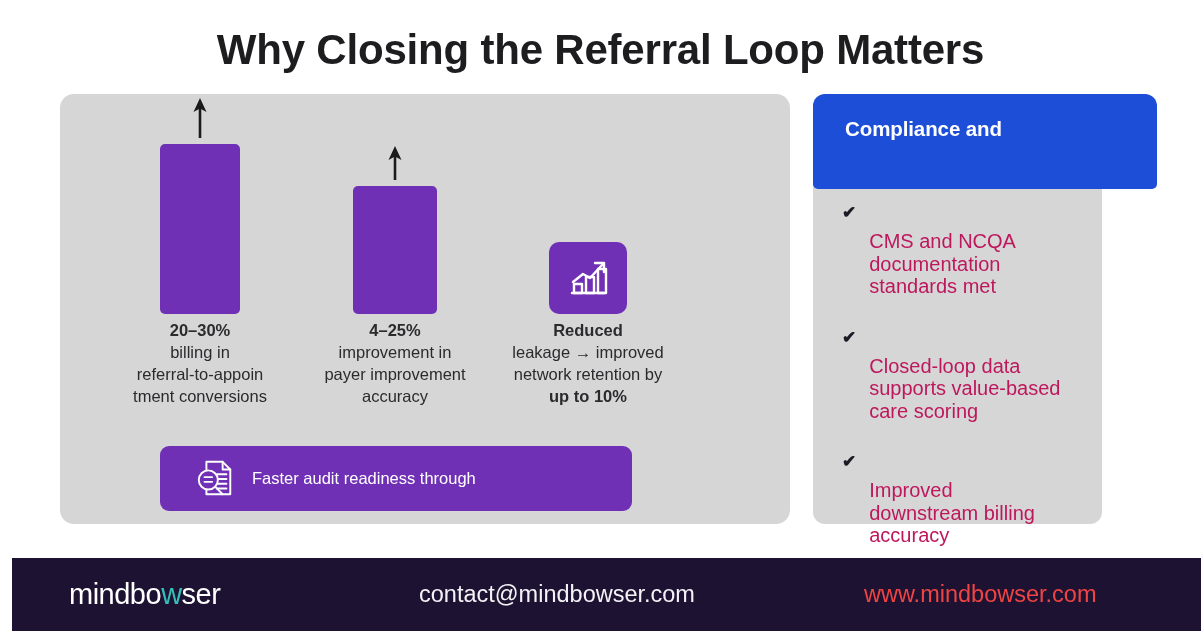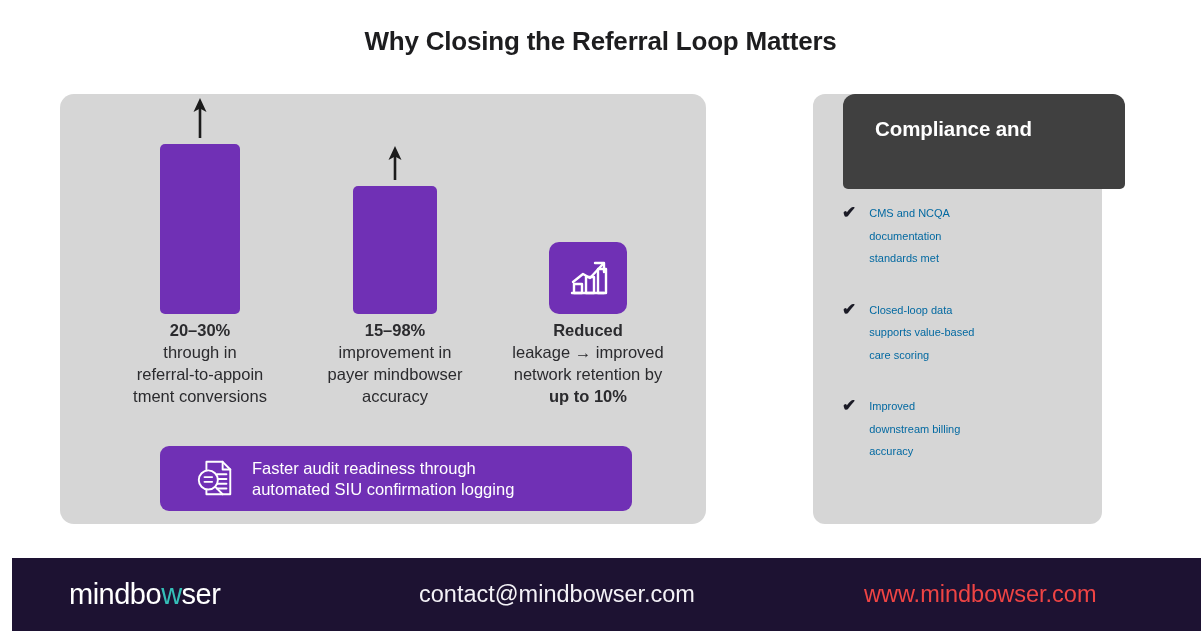--- a/index.html
+++ b/index.html
@@ -15,32 +15,32 @@
     position: relative;
   }
 
   
   .page-title {
     position: absolute;
     left: 0;
     top: 26px;
     width: 1201px;
     text-align: center;
-    font-size: 26px;
+    font-size: 42px;
     font-weight: bold;
     color: #1d1d1f;
     letter-spacing: -0.2px;
   }
 
   
   .left-panel {
     position: absolute;
     left: 60px;
     top: 94px;
-    width: 646px;
+    width: 730px;
     height: 430px;
     background: #d6d6d6;
     border-radius: 14px;
   }
 
   
   .chart-zone {
     position: absolute;
     left: 0;
     top: 0;
@@ -153,27 +153,26 @@
     top: 94px;
     width: 289px;
     height: 430px;
     background: #d6d6d6;
     border-radius: 12px;
   }
   .right-header {
     position: absolute;
     left: 0;
     top: 0;
-    width: 282px;
+    width: 344px;
     height: 95px;
-    background: #404040;
+    background: #1d4ed8;
     border-radius: 12px 12px 5px 5px;
     box-sizing: border-box;
     padding: 22px 26px 0 32px;
-    margin-left: 30px;
   }
   .right-header-title {
     color: #ffffff;
     font-size: 20.5px;
     font-weight: bold;
     line-height: 26px;
     letter-spacing: -0.1px;
   }
   .checklist {
     position: absolute;
@@ -189,23 +188,24 @@
     margin-bottom: 29px;
   }
   .check-mark {
     flex: 0 0 auto;
     font-size: 17px;
     line-height: 22px;
     color: #1b1b26;
     font-weight: bold;
   }
   .check-text {
-    font-size: 11px;
+    font-size: 20px;
     line-height: 22.5px;
-    color: #0369a1;
+    color: #be185d;
+    margin-top: 28px;
   }
 
   
   .footer {
     position: absolute;
     left: 12px;
     top: 558px;
     width: 1201px;
     height: 73px;
     background: #1d1232;
@@ -247,40 +247,40 @@
         <div class="arrow" style="bottom:176px;">
           <svg width="22" height="40" viewBox="0 0 22 40">
             <line x1="11" y1="40" x2="11" y2="9" stroke="#1b1b1b" stroke-width="2.6"></line>
             <polygon points="11,0 4.5,14 11,10.5 17.5,14" fill="#1b1b1b"></polygon>
           </svg>
         </div>
         <div class="bar b0"></div>
       </div>
       <div class="metric-caption">
         <span class="lead">20–30%</span>
-        <span>through in</span><br>
+        <span>billing in</span><br>
         <span>referral-to-appoin</span><br>
         <span>tment conversions</span>
       </div>
     </div>
 
     <div class="metric m1">
       <div class="bar-wrap">
         <div class="arrow" style="bottom:134px;">
           <svg width="22" height="34" viewBox="0 0 22 34">
             <line x1="11" y1="34" x2="11" y2="9" stroke="#1b1b1b" stroke-width="2.6"></line>
             <polygon points="11,0 4.5,14 11,10.5 17.5,14" fill="#1b1b1b"></polygon>
           </svg>
         </div>
         <div class="bar b1"></div>
       </div>
       <div class="metric-caption">
-        <span class="lead">15–98%</span>
+        <span class="lead">4–25%</span>
         <span>improvement in</span><br>
-        <span>payer mindbowser</span><br>
+        <span>payer improvement</span><br>
         <span>accuracy</span>
       </div>
     </div>
 
     <div class="metric m2">
       <div class="bar-wrap">
         <div class="icon-tile">
           <svg width="44" height="42" viewBox="0 0 44 42">
             <g fill="none" stroke="#ffffff" stroke-width="2.4" stroke-linecap="round" stroke-linejoin="round">
               <path d="M6 36 H38"></path>
@@ -311,21 +311,20 @@
           <path d="M30 4 V12 H38"></path>
           <path d="M24 17 H34 M24 22 H34 M24 27 H34 M24 32 H34"></path>
           <circle cx="15" cy="23" r="10" fill="#7030b5"></circle>
           <path d="M11 20 H19 M11 25 H19"></path>
           <path d="M22.3 30.3 L30 38"></path>
         </g>
       </svg>
     </div>
     <div class="callout-text">
       <span>Faster audit readiness through</span><br>
-      <span>automated SIU confirmation logging</span>
     </div>
   </div>
 
 </div>
 
 <div class="right-panel">
 
   <div class="right-header">
     <div class="right-header-title">
       <span>Compliance and</span><br>

